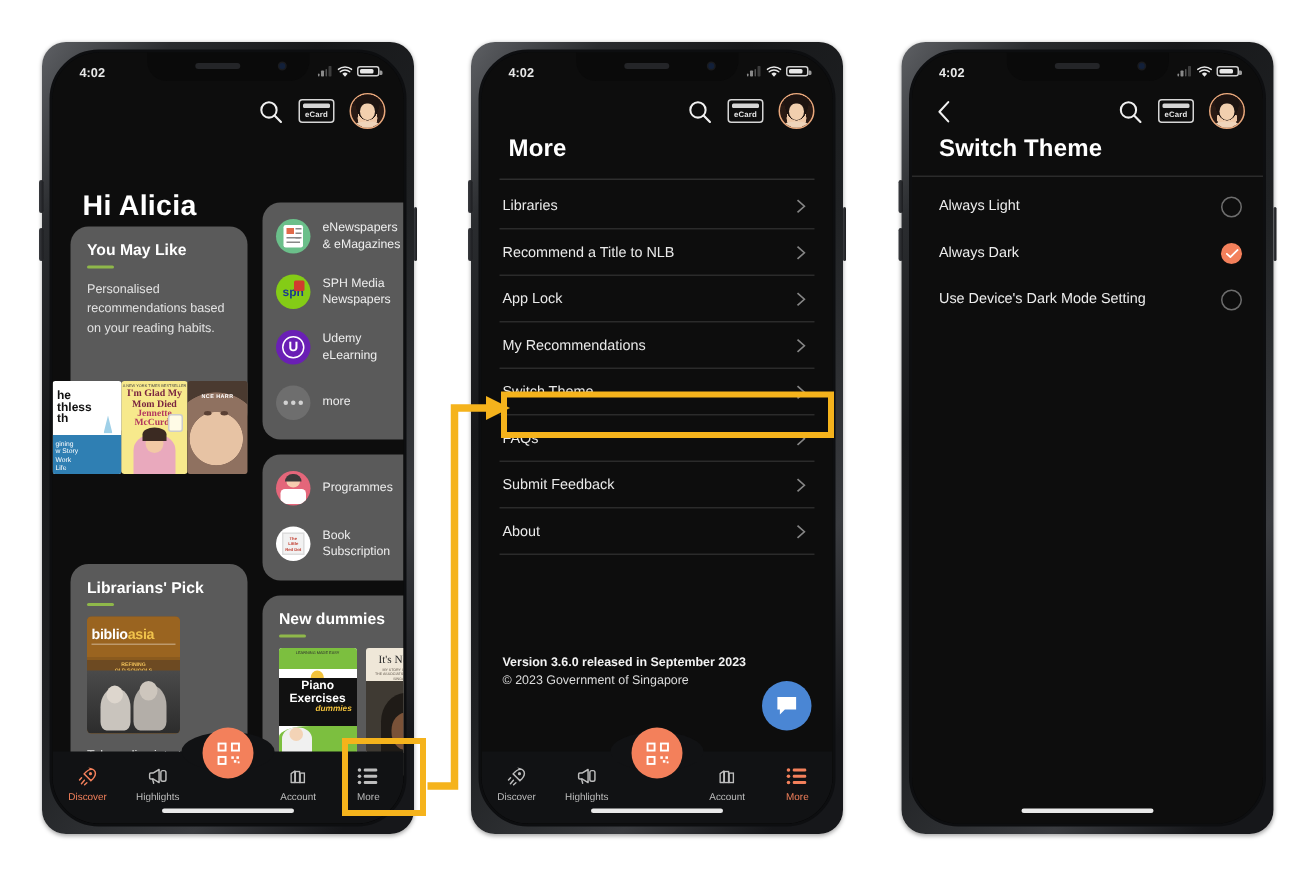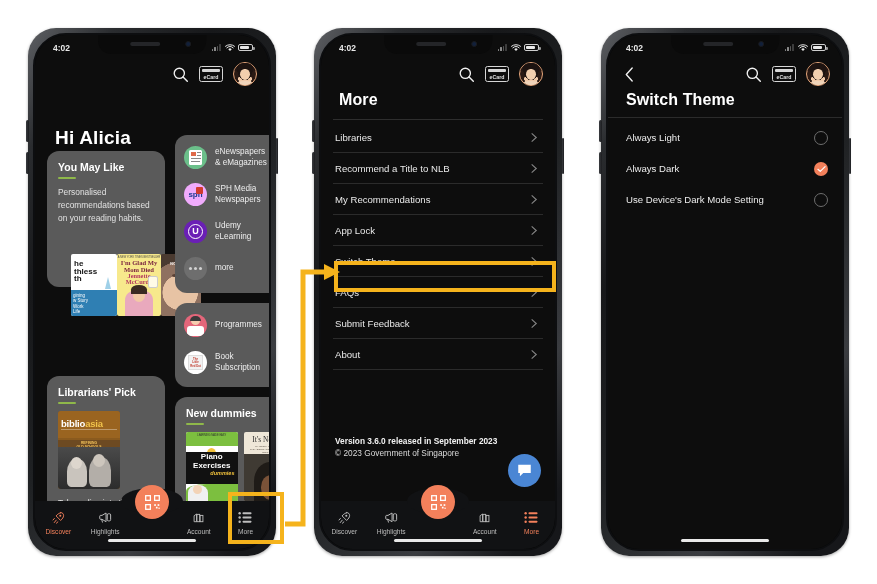--- a/index.html
+++ b/index.html
@@ -7,21 +7,21 @@
     width: 877px; height: 584px;
     background: #ffffff;
     font-family: "Liberation Sans", sans-serif;
     overflow: hidden;
   }
   .stage { position: relative; width: 877px; height: 584px; background: #fff; }
 
   
   .phone {
     position: absolute;
-    border-radius: 28px;
+    border-radius: 16px;
     background: linear-gradient(125deg,#5e6064 0%,#2a2c2f 14%,#17181a 30%,#1f2123 52%,#3a3c40 76%,#16171a 92%);
     padding: 5px;
     box-shadow: 0 1px 3px rgba(0,0,0,.35);
   }
   .phone-inner {
     position: relative;
     width: 100%; height: 100%;
     border-radius: 33px;
     background: #0a0a0a;
     overflow: hidden;
@@ -151,21 +151,21 @@
   .card { background: #5a5a5a; border-radius: 12px; overflow: hidden; }
   .card-h { color:#fff; font-size: 10.5px; font-weight: 700; }
   .card-underline { width: 18px; height: 2.2px; background: #8fb84a; border-radius: 2px; margin: 4px 0 7px; }
   .card-body { color:#e2e2e2; font-size: 8.4px; line-height: 1.55; }
   .tile-row { display: flex; align-items: center; gap: 8px; padding: 7px 9px; }
   .tile-ico { width: 23px; height: 23px; border-radius: 50%; flex: 0 0 23px; position: relative; overflow:hidden; }
   .tile-label { color:#eeeeee; font-size: 8.2px; line-height: 1.3; }
   .dots-ico { background:#6e6e6e; display:flex; align-items:center; justify-content:center; gap:2px; }
   .dots-ico i { width:3px;height:3px;border-radius:50%;background:#d2d2d2;display:block; }
 
-  .covers { display: flex; gap: 0; margin-left: 36px; }
+  .covers { display: flex; gap: 0; }
   .bk { width: 44px; height: 62px; border-radius: 2px; flex:0 0 auto; position:relative; overflow:hidden; font-size:4.6px; }
 
   
   .tabbar {
     position: absolute; left: 0; right: 0; bottom: 0; height: 48px;
     background: #111214; z-index: 30;
     display: flex; align-items: flex-start; padding-top: 9px;
   }
   .tabbar::before {
     content:''; position:absolute; top:-13px; left: 50%; transform: translateX(-50%);
@@ -300,21 +300,21 @@
               <div class="tile-row">
                 <span class="tile-ico" style="background:#6bbf8a;">
                   <span style="position:absolute;left:5px;top:4px;width:13px;height:15px;background:#fff;border-radius:1.5px;"></span>
                   <span style="position:absolute;left:7px;top:6px;width:5px;height:4px;background:#e06a4a;"></span>
                   <span style="position:absolute;left:13px;top:6px;width:3.5px;height:1.2px;background:#888;box-shadow:0 3px 0 #888,0 6px 0 #888;"></span>
                   <span style="position:absolute;left:7px;top:12px;width:9px;height:1.2px;background:#888;box-shadow:0 3px 0 #888;"></span>
                 </span>
                 <span class="tile-label">eNewspapers<br>&amp; eMagazines</span>
               </div>
               <div class="tile-row">
-                <span class="tile-ico" style="background:#f0abfc;">
+                <span class="tile-ico" style="background:#84cc16;">
                   <span style="position:absolute;inset:0;display:flex;align-items:center;justify-content:center;font-size:8px;font-weight:800;color:#1b3a8f;">sph</span>
                   <span style="position:absolute;right:4px;top:4px;width:7px;height:7px;background:#d13b2e;border-radius:1px;"></span>
                 </span>
                 <span class="tile-label">SPH Media<br>Newspapers</span>
               </div>
               <div class="tile-row">
                 <span class="tile-ico" style="background:#6a1fb5;">
                   <span style="position:absolute;inset:4px;border:1.4px solid #fff;border-radius:50%;"></span>
                   <span style="position:absolute;inset:0;display:flex;align-items:center;justify-content:center;color:#fff;font-size:9px;font-weight:800;margin-top:-1px;">U</span>
                 </span>
@@ -494,27 +494,27 @@
                 <polyline points="4,1.5 9,6 4,10.5" fill="none" stroke="#cfcfcf" stroke-width="1.2"></polyline>
               </svg>
           </div>
           <div class="more-row">
             <span>Recommend a Title to NLB</span>
             <svg class="chev" viewBox="0 0 12 12">
                 <polyline points="4,1.5 9,6 4,10.5" fill="none" stroke="#cfcfcf" stroke-width="1.2"></polyline>
               </svg>
           </div>
           <div class="more-row">
-            <span>My Recommendations</span>
+            <span>App Lock</span>
             <svg class="chev" viewBox="0 0 12 12">
                 <polyline points="4,1.5 9,6 4,10.5" fill="none" stroke="#cfcfcf" stroke-width="1.2"></polyline>
               </svg>
           </div>
           <div class="more-row">
-            <span>App Lock</span>
+            <span>My Recommendations</span>
             <svg class="chev" viewBox="0 0 12 12">
                 <polyline points="4,1.5 9,6 4,10.5" fill="none" stroke="#cfcfcf" stroke-width="1.2"></polyline>
               </svg>
           </div>
           <div class="more-row">
             <span>Switch Theme</span>
             <svg class="chev" viewBox="0 0 12 12">
                 <polyline points="4,1.5 9,6 4,10.5" fill="none" stroke="#cfcfcf" stroke-width="1.2"></polyline>
               </svg>
           </div>

